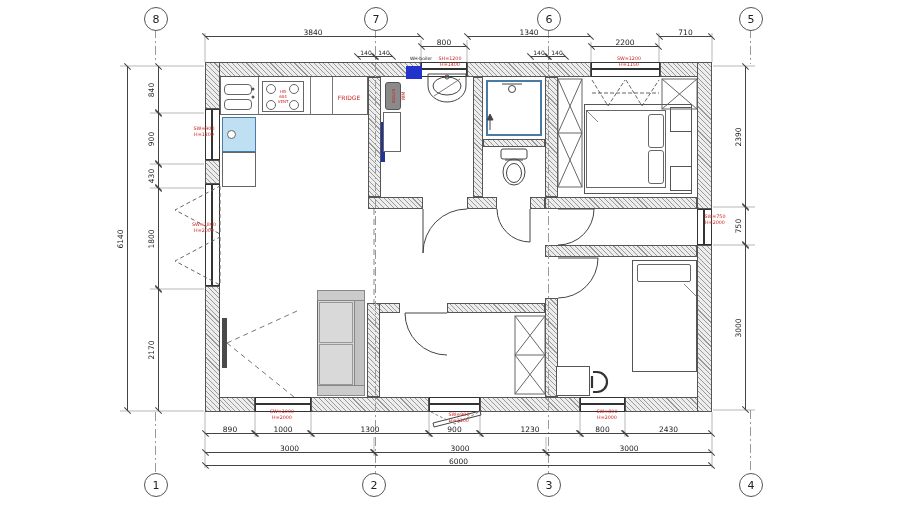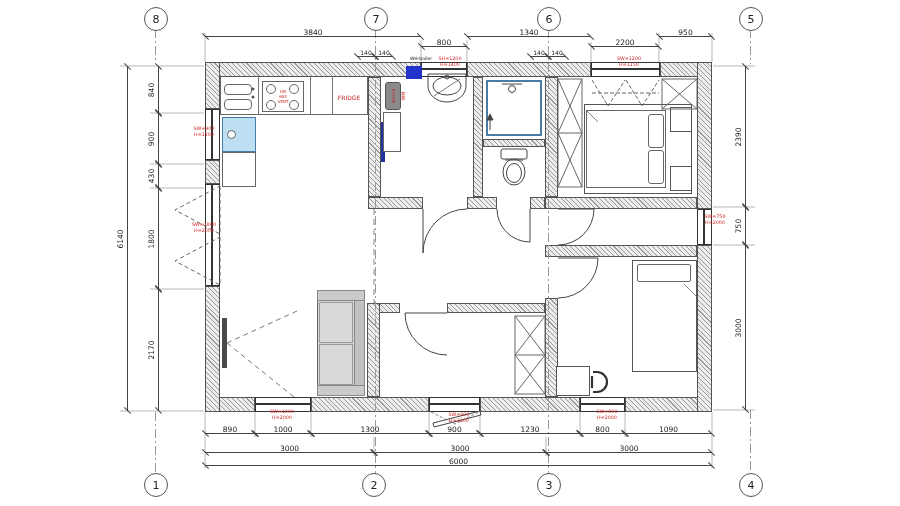--- a/index.html
+++ b/index.html
@@ -213,21 +213,21 @@
     <circle cx="253" cy="89" r="1.5" fill="#555"></circle>
     <circle cx="253" cy="97" r="1.5" fill="#555"></circle>
   </svg>
 <div class="dim-h" style="left: 205px; top: 36px; width: 216px; text-decoration: underline;">
       <span class="lb">3840</span>
     </div>
     <div class="dim-h" style="left: 467px; top: 36px; width: 124px;">
       <span class="lb">1340</span>
     </div>
     <div class="dim-h" style="left: 659px; top: 36px; width: 53px;">
-      <span class="lb">950</span>
+      <span class="lb">710</span>
     </div>
     <div class="dim-h" style="left: 421px; top: 46px; width: 46px;">
       <span class="lb">800</span>
     </div>
     <div class="dim-h" style="left: 591px; top: 46px; width: 68px;">
       <span class="lb">2200</span>
     </div>
     <div class="dim-h" style="left: 357px; top: 56px; width: 18px;">
       <span class="lb" style="font-size: 6px;">140</span>
     </div>
@@ -279,21 +279,21 @@
     <div class="dim-h" style="left: 429px; top: 433px; width: 51px;">
       <span class="lb">900</span>
     </div>
     <div class="dim-h" style="left: 480px; top: 433px; width: 100px;">
       <span class="lb">1230</span>
     </div>
     <div class="dim-h" style="left: 580px; top: 433px; width: 45px;">
       <span class="lb">800</span>
     </div>
     <div class="dim-h" style="left: 625px; top: 433px; width: 87px;">
-      <span class="lb">1090</span>
+      <span class="lb">2430</span>
     </div>
     <div class="dim-h" style="left: 205px; top: 452px; width: 169px;">
       <span class="lb">3000</span>
     </div>
     <div class="dim-h" style="left: 374px; top: 452px; width: 172px;">
       <span class="lb">3000</span>
     </div>
     <div class="dim-h" style="left: 546px; top: 452px; width: 166px;">
       <span class="lb">3000</span>
     </div>

